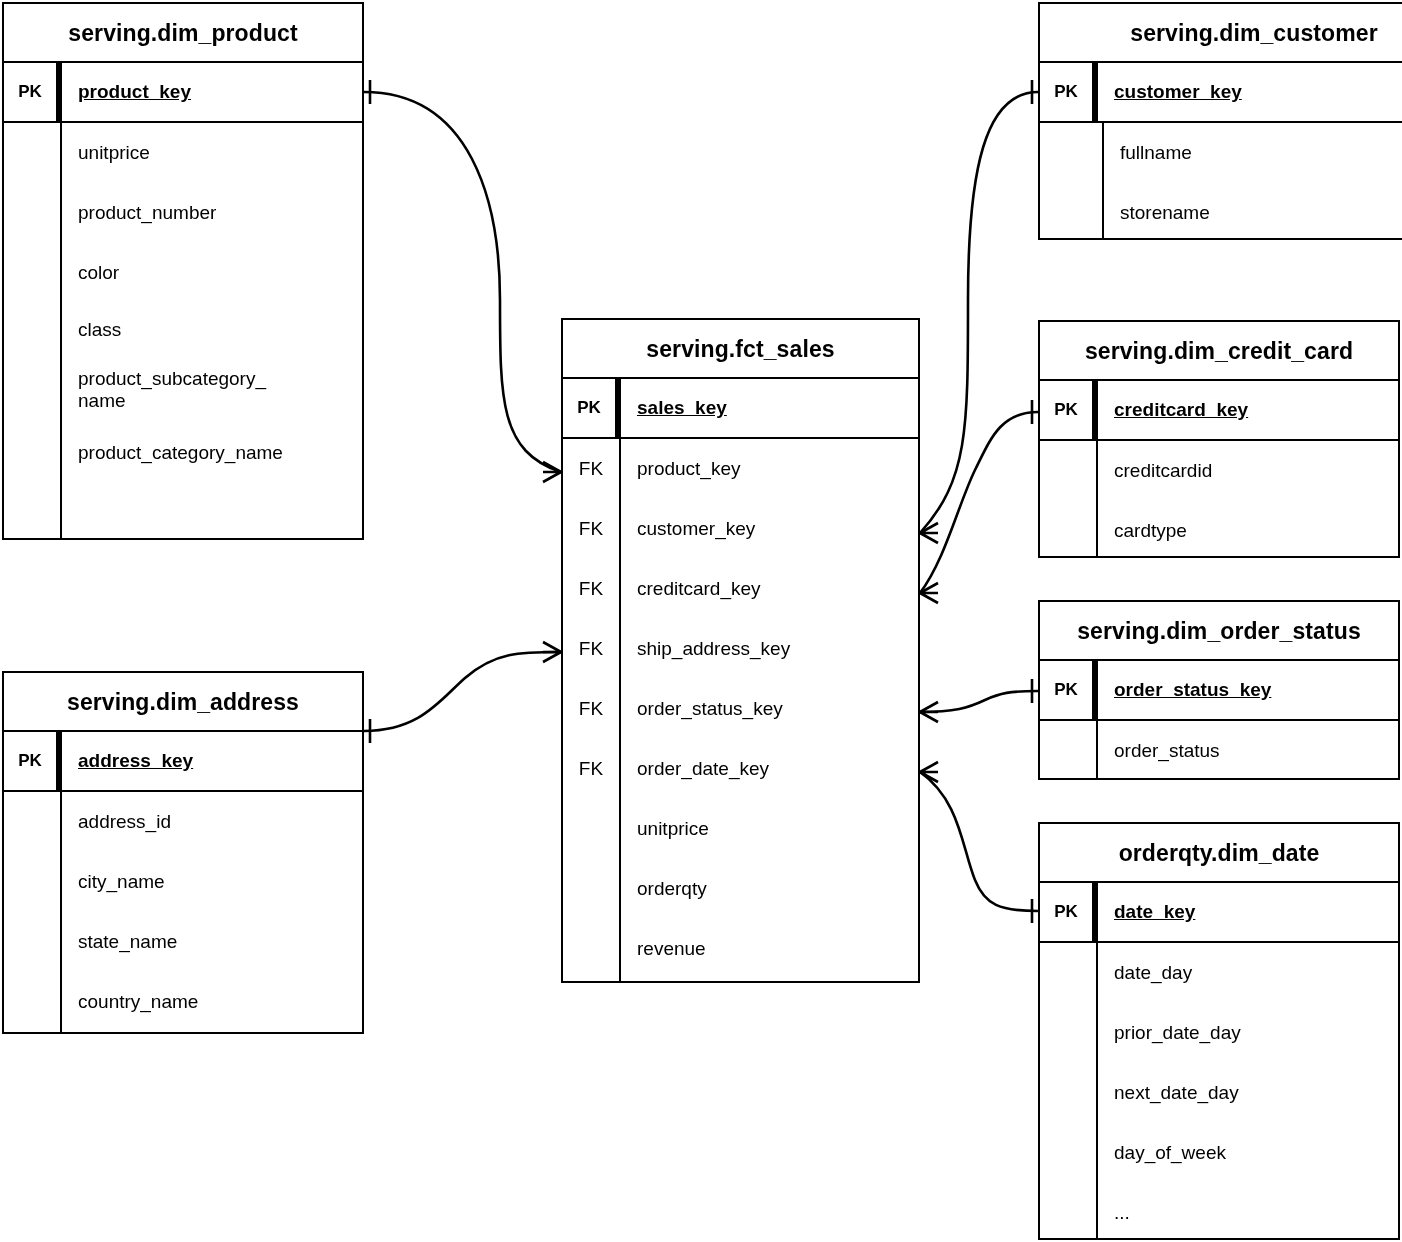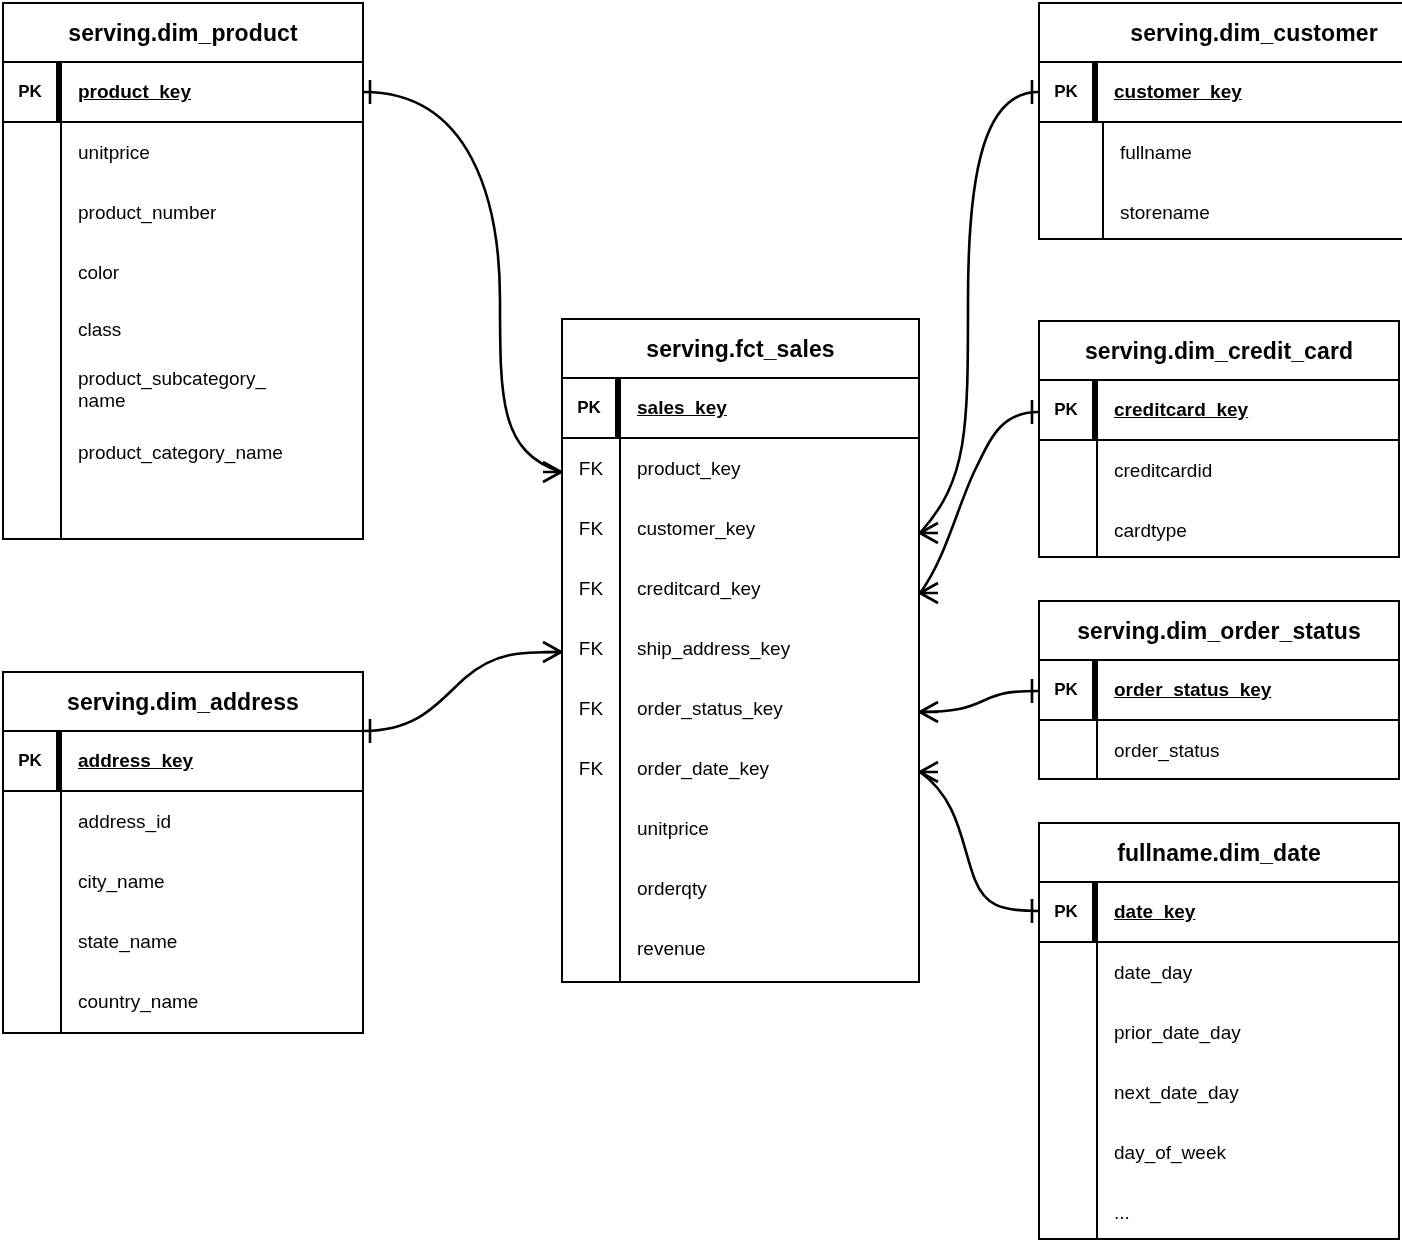--- a/index.html
+++ b/index.html
@@ -258,21 +258,21 @@
     </div>
     <div class="body-wrap" style="height:59px;">
       <div class="fk-gutter"></div>
       <div class="attr-col">
         <div class="attr">order_status</div>
       </div>
     </div>
   </div>
 
   <div class="entity" style="left:1038px; top:822px; width:362px; height:418px;">
-    <div class="ent-title">fullname.dim_date</div>
+    <div class="ent-title">orderqty.dim_date</div>
     <div class="pk-row">
       <div class="keycol">PK</div>
       <div class="pk-name">date_key</div>
     </div>
     <div class="body-wrap" style="height:297px;">
       <div class="fk-gutter"></div>
       <div class="attr-col">
         <div class="attr">date_day</div>
         <div class="attr">prior_date_day</div>
         <div class="attr">next_date_day</div>

